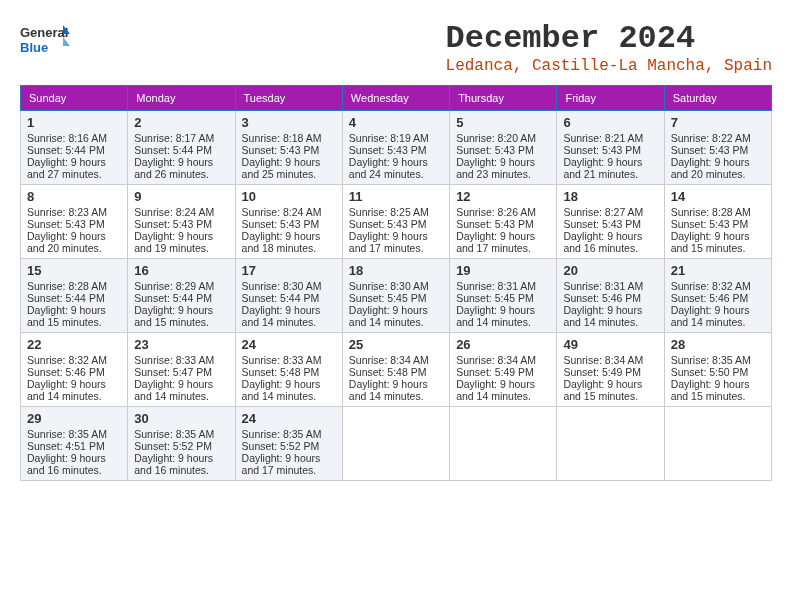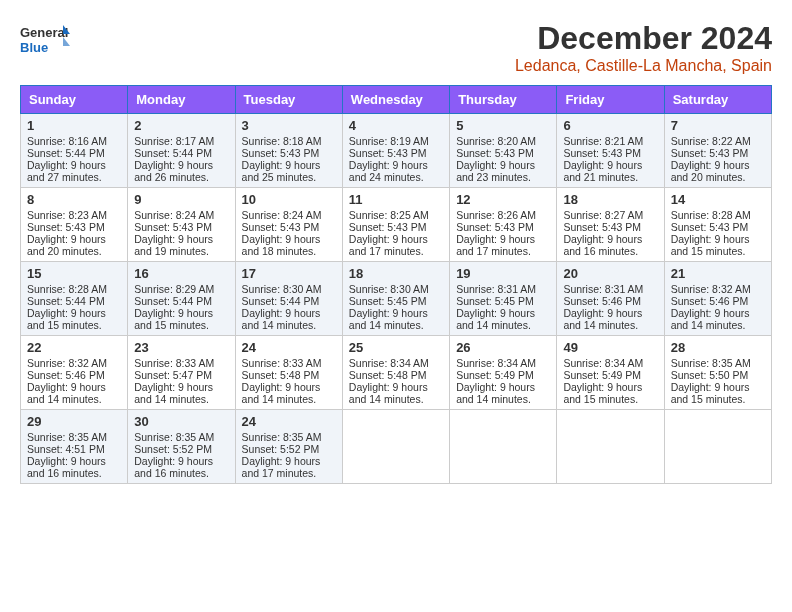--- a/index.html
+++ b/index.html
@@ -15,43 +15,44 @@
       justify-content: space-between;
       align-items: flex-start;
       margin-bottom: 10px;
     }
     .logo {
       display: flex;
       align-items: center;
       gap: 4px;
     }
     .title-area {
-      text-align: right;
+      text-align: left;
+      font-family: Liberation Mono, monospace;
     }
     .main-title {
       font-size: 32px;
       font-weight: bold;
       color: #333;
     }
     .subtitle {
       font-size: 16px;
       color: #c2410c;
     }
     .calendar {
       width: 100%;
       border-collapse: collapse;
       font-size: 11px;
     }
     .calendar thead tr th {
-      background-color: #8b5cf6;
+      background-color: #a21caf;
       color: white;
       text-align: left;
       padding: 6px 8px;
-      font-size: 13px;
-      font-weight: bold;
+      font-size: 11px;
+      font-weight: normal;
       border: 1px solid #2575c4;
     }
     .calendar tbody tr td {
       border: 1px solid #ccc;
       vertical-align: top;
       padding: 4px 6px;
       min-height: 80px;
       width: calc(100% / 7);
       color: #333;
       font-size: 10.5px;

